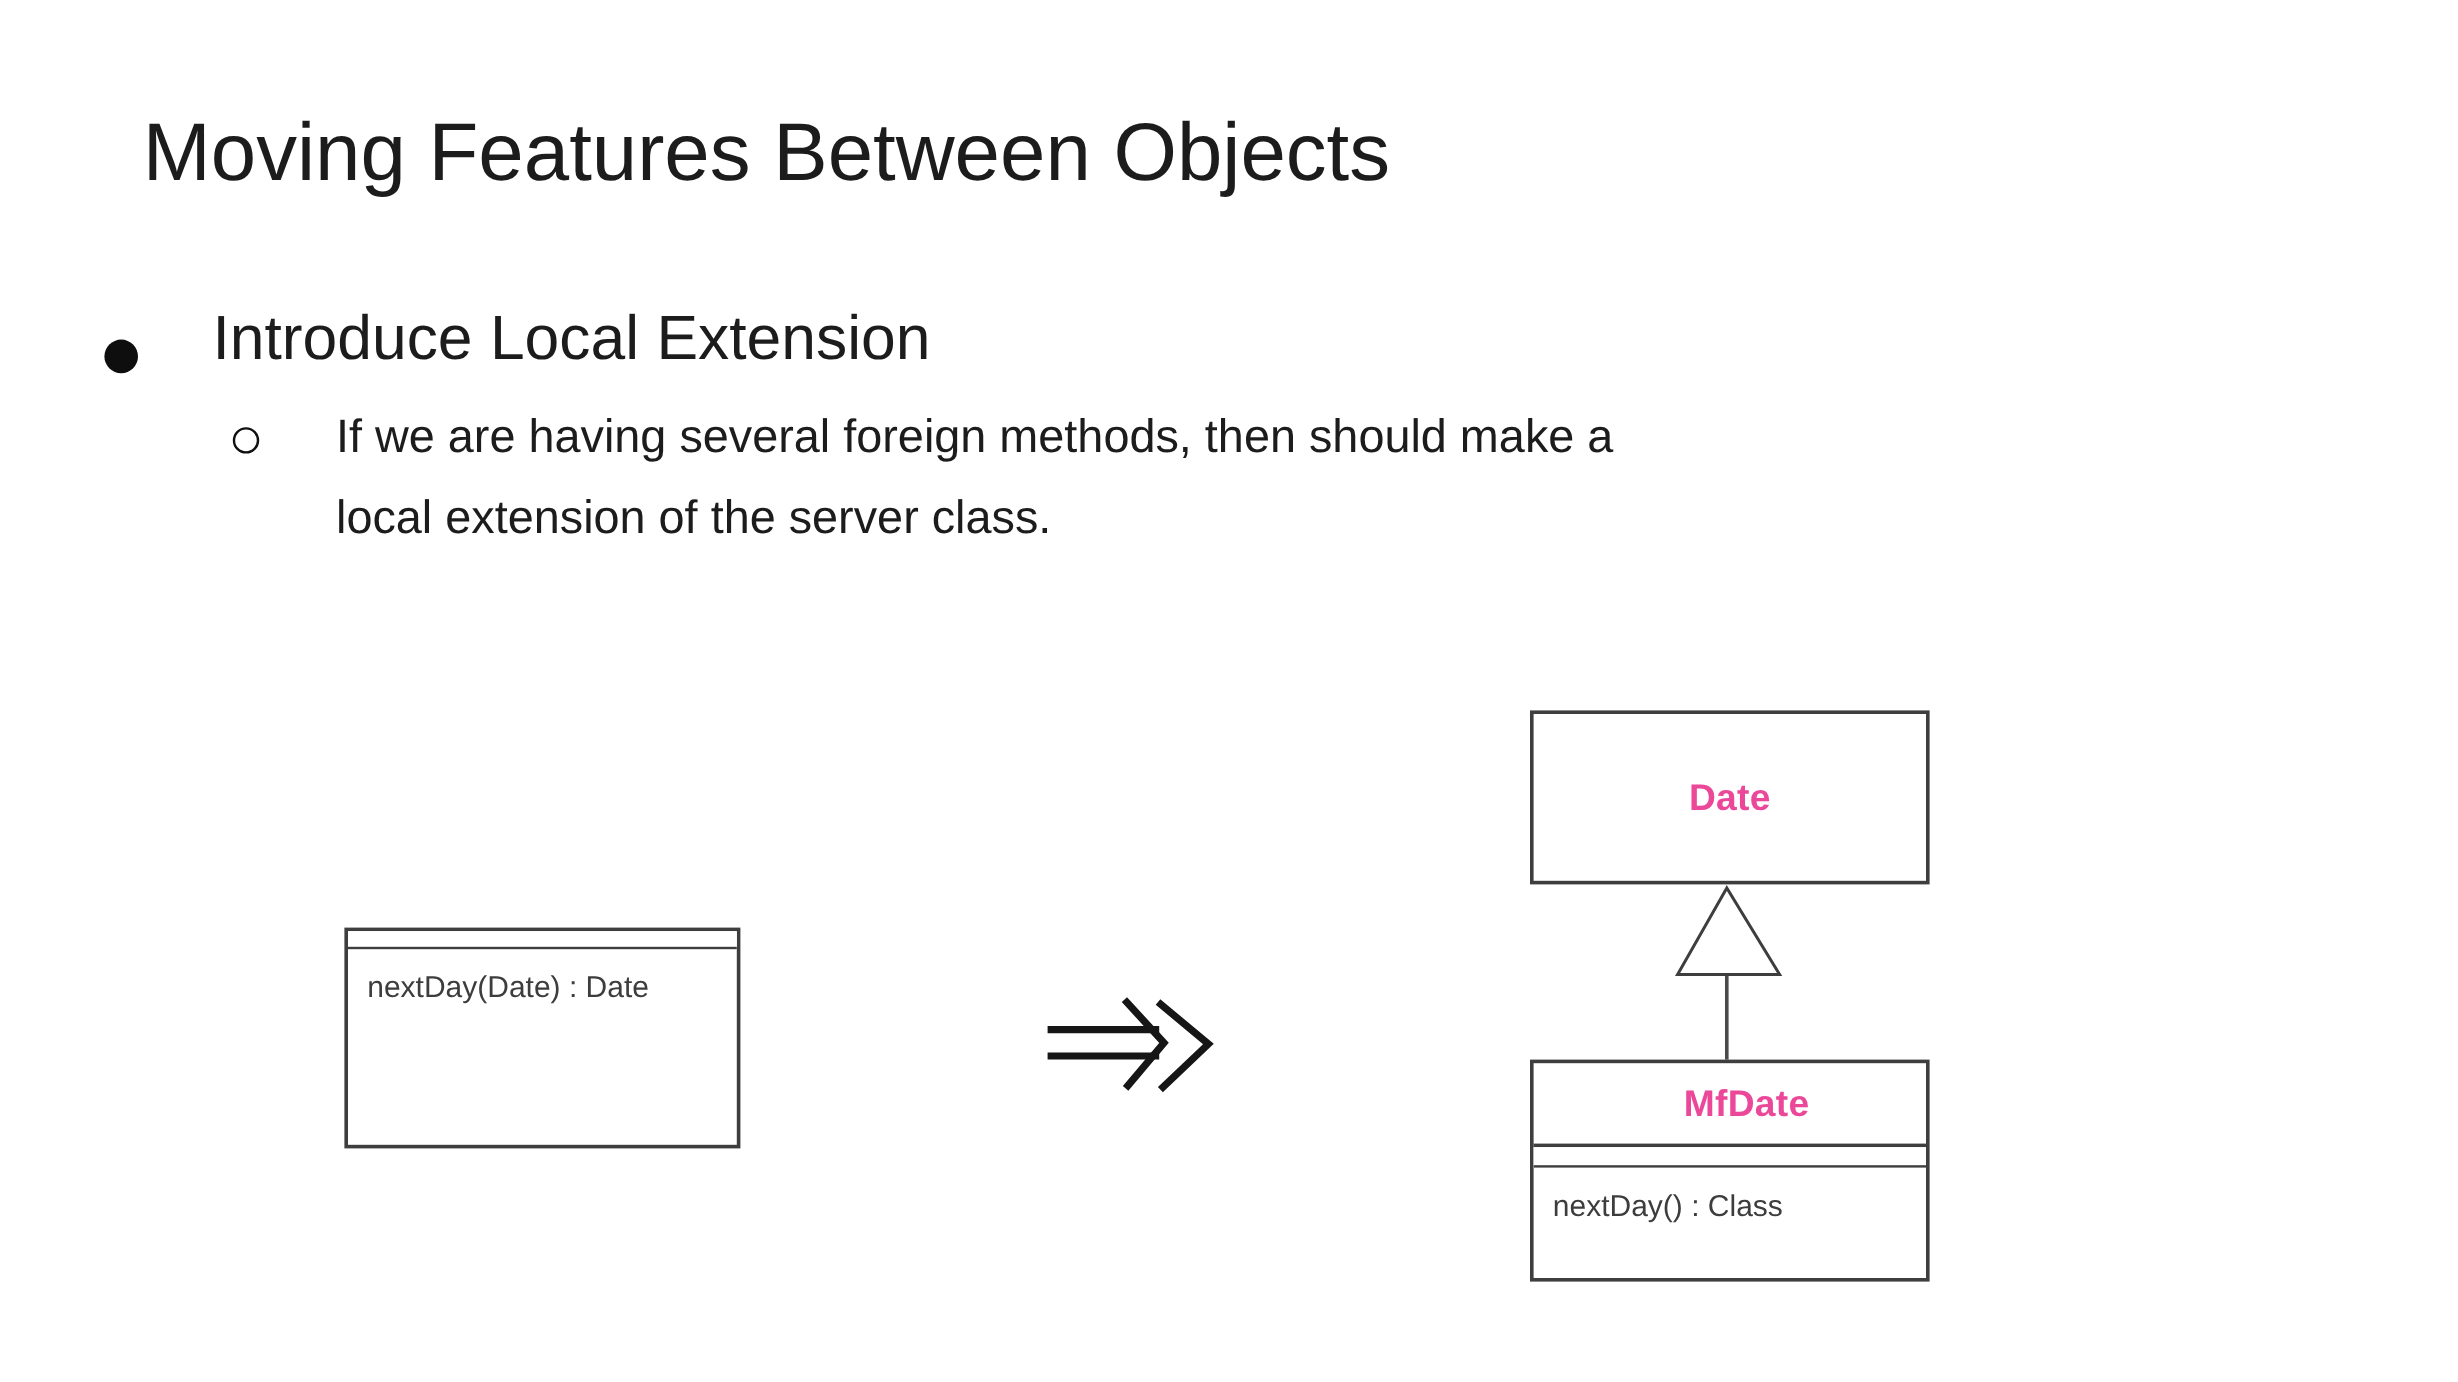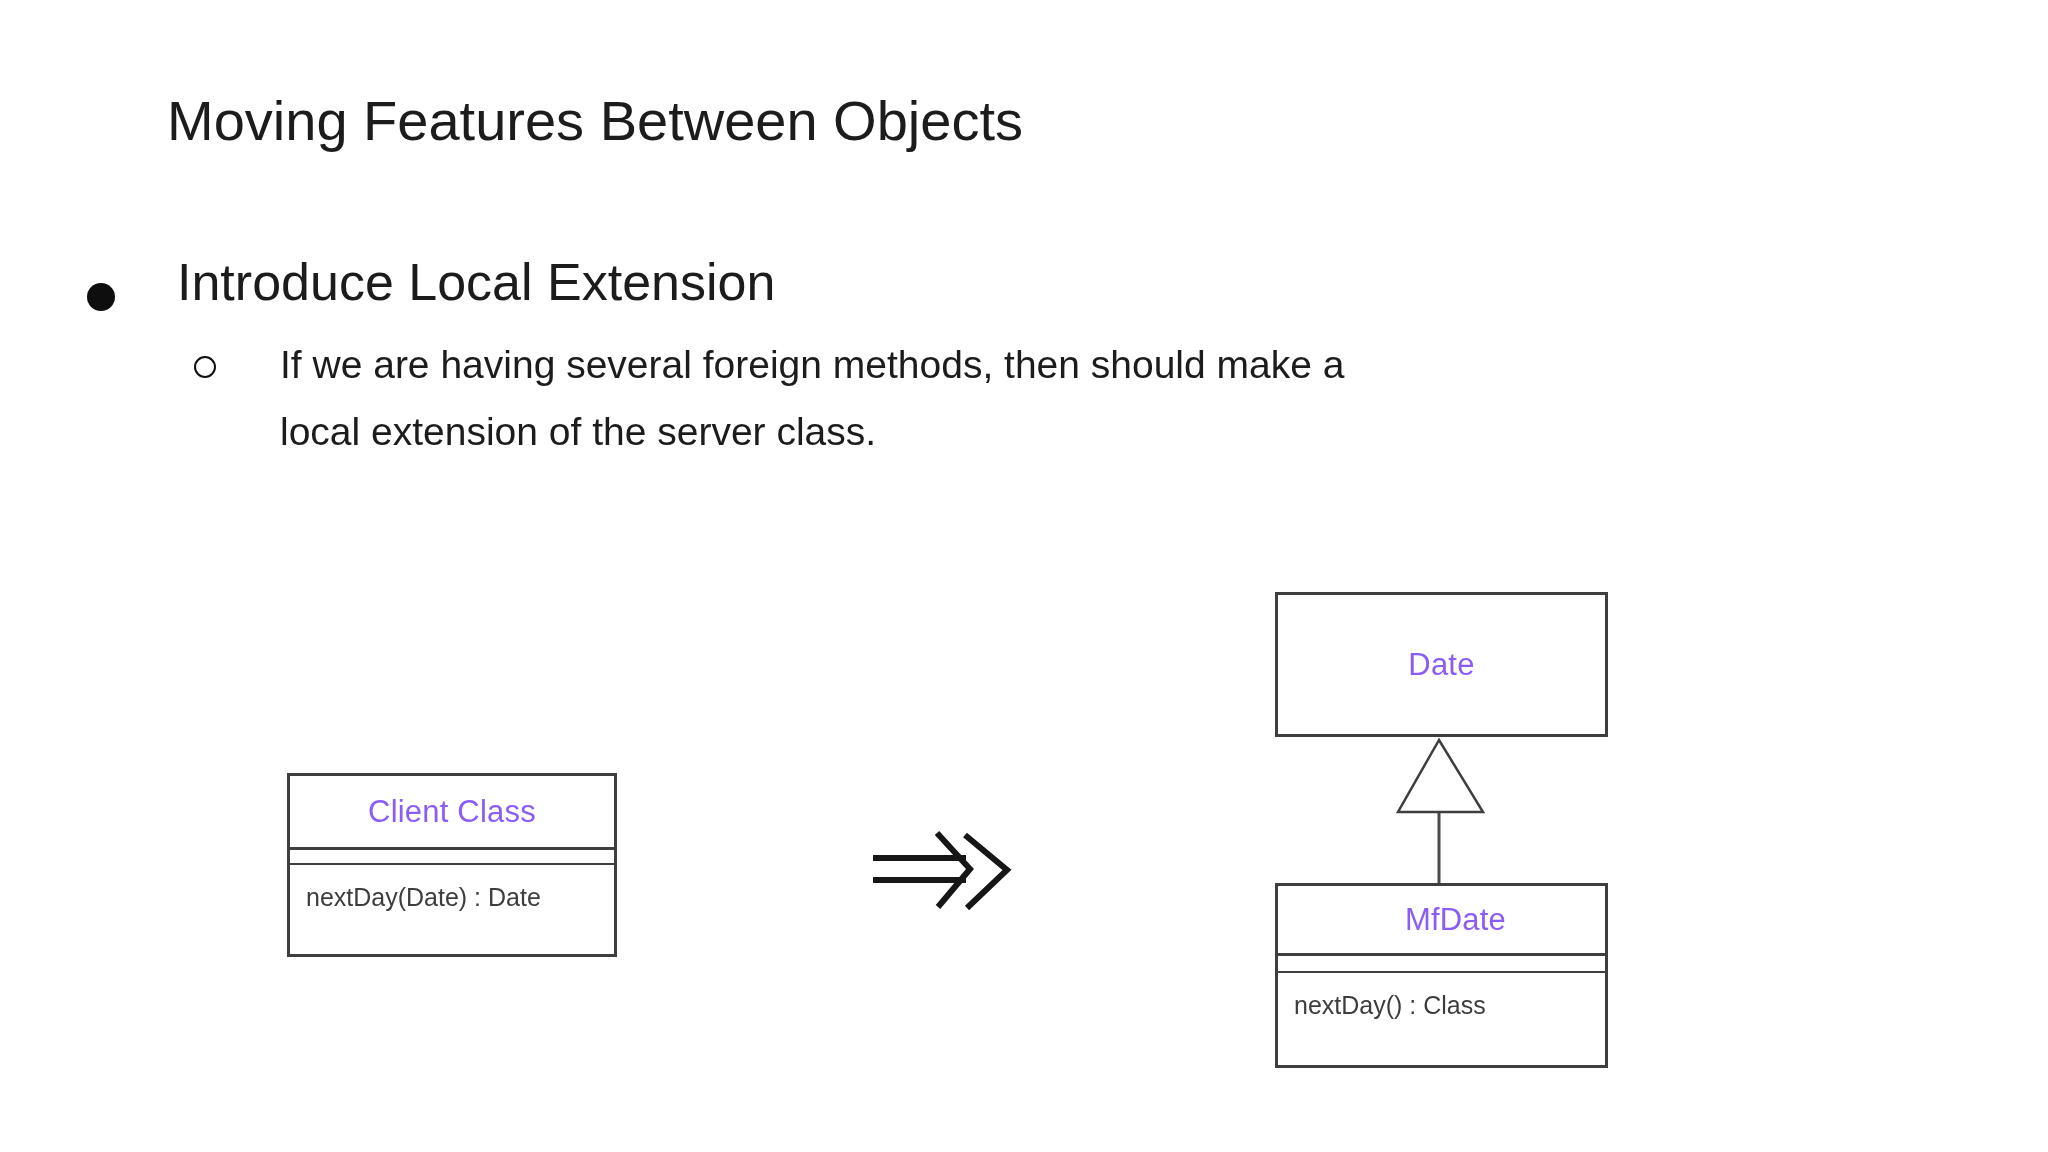--- a/index.html
+++ b/index.html
@@ -10,24 +10,23 @@
     background: #ffffff;
     overflow: hidden;
     font-family: "Liberation Sans", "DejaVu Sans", sans-serif;
     color: #1c1c1c;
   }
   .abs { position: absolute; }
 
   
   .slide-title {
     left: 119px; top: 87px;
-    font-size: 56px; line-height: 1.2;
+    font-size: 68px; line-height: 1.2;
     color: #1c1c1c;
     white-space: nowrap;
-    margin-left: 48px;
   }
   .b1-dot {
     left: 87px; top: 283px;
     width: 28px; height: 28px;
     border-radius: 50%;
     background: #0e0e0e;
   }
   .b1-text {
     left: 177px; top: 251px;
     font-size: 52px; line-height: 1.2;
@@ -50,23 +49,23 @@
 
   
   .uml {
     position: absolute;
     box-sizing: border-box;
     border: 3px solid #3e3e3e;
     background: #ffffff;
   }
   .uml-name {
     display: flex; align-items: center; justify-content: center;
-    font-weight: normal;
+    font-weight: bold;
     font-size: 31px;
-    color: #8b5cf6;
+    color: #ec4899;
     letter-spacing: 0.2px;
   }
   .uml-empty {
     border-bottom: 2px solid #3e3e3e;
     background: #ffffff;
   }
   .uml-method {
     font-size: 25px;
     color: #3d3d3d;
     padding: 18px 0 0 16px;
@@ -101,21 +100,20 @@
   <div class="abs b1-dot"></div>
   <div class="abs b1-text">Introduce Local Extension</div>
 
   <div class="abs b2-circle"></div>
   <div class="abs b2-text">
     <div>If we are having several foreign methods, then should make a</div>
     <div>local extension of the server class.</div>
   </div>
 
   <div class="uml client-box">
-    <div class="uml-name">Client Class</div>
     <div class="uml-empty"></div>
     <div class="uml-method">nextDay(Date) : Date</div>
   </div>
 
   <svg class="abs arrow-svg" width="150" height="92" viewBox="0 0 150 92">
     <path d="M7,32 H100" stroke="#161616" stroke-width="6" fill="none"></path>
     <path d="M7,54 H100" stroke="#161616" stroke-width="6" fill="none"></path>
     <path d="M71,7 L104,43 L72,81" stroke="#161616" stroke-width="6" fill="none"></path>
     <path d="M99,9 L141,44 L101,82" stroke="#161616" stroke-width="6" fill="none"></path>
   </svg>

